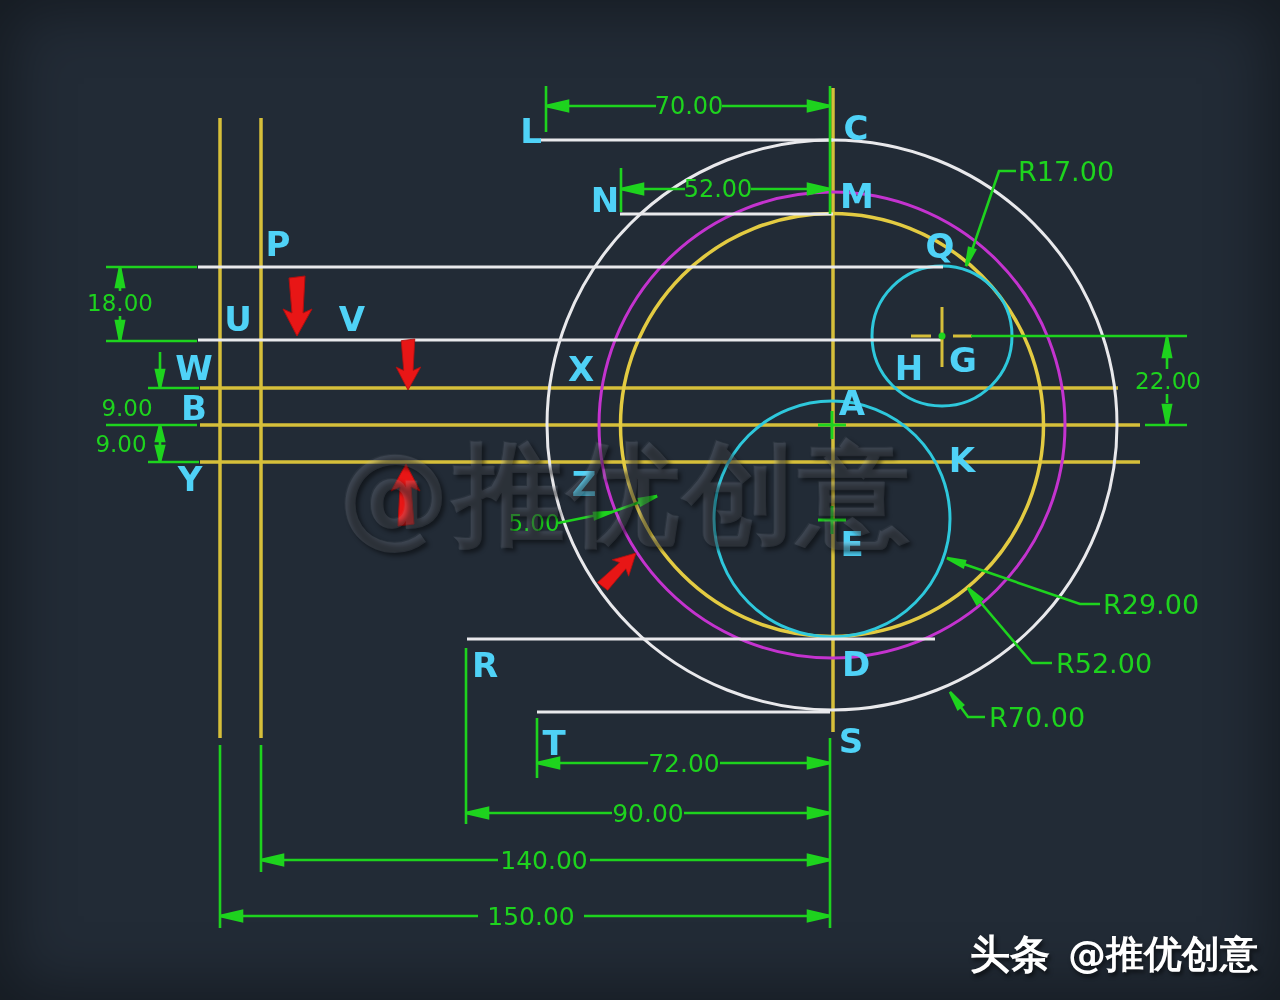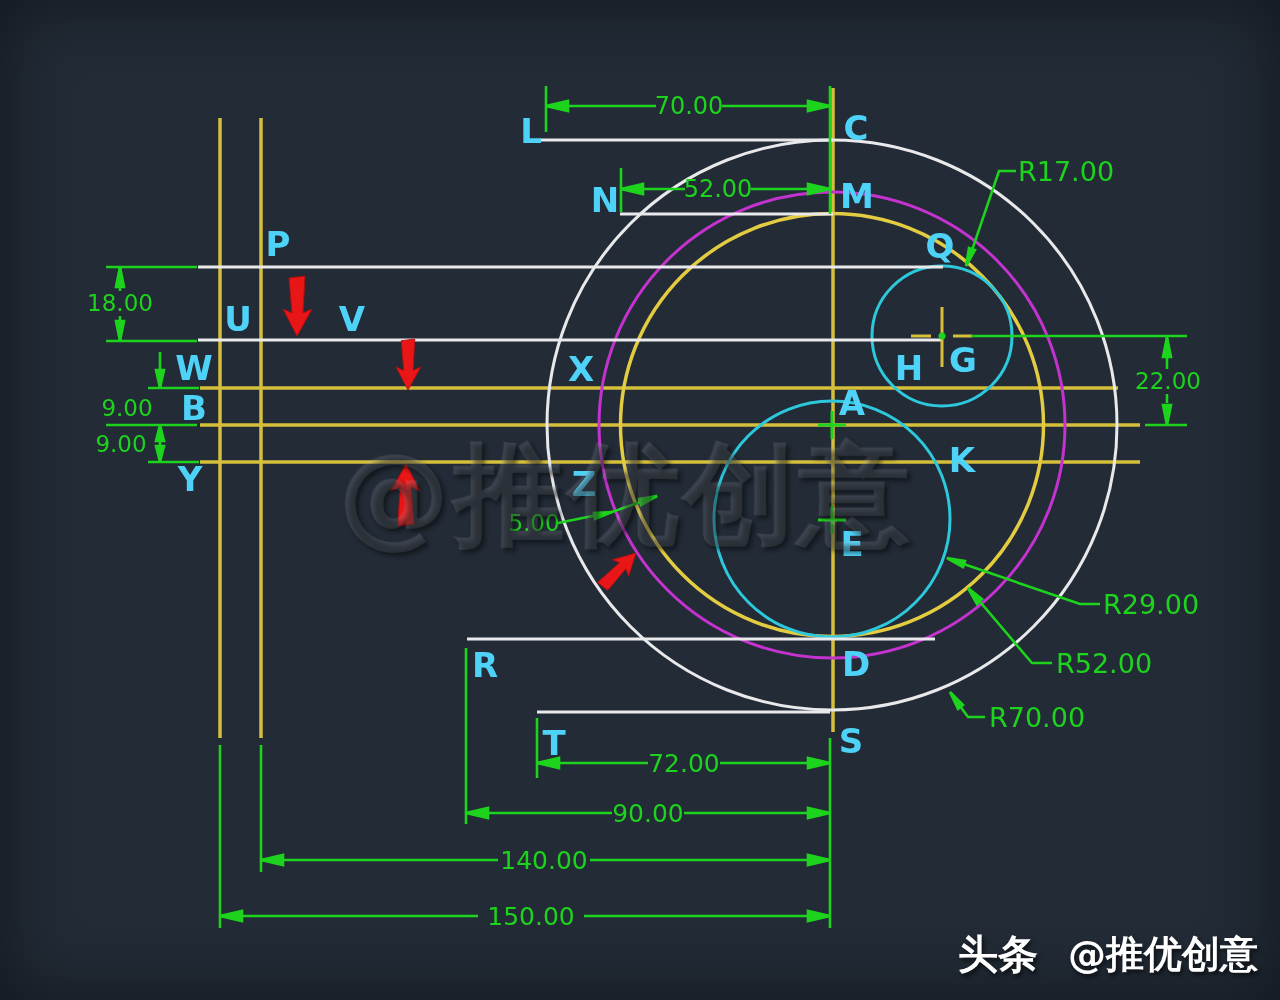--- a/index.html
+++ b/index.html
@@ -13,21 +13,21 @@
   #stage svg{position:absolute;left:0;top:0;}
   .watermark{
     position:absolute;left:338px;top:420px;width:620px;
     font-size:112px;font-weight:700;letter-spacing:3px;white-space:nowrap;
     color:rgba(176,188,204,0.13);
     text-shadow:3px 3px 4px rgba(0,0,0,0.45), -1px -1px 1px rgba(255,255,255,0.05);
     user-select:none;pointer-events:none;
   }
   .credit{
     position:absolute;right:22px;top:930px;height:48px;
-    display:flex;align-items:center;gap:30px;
+    display:flex;align-items:center;gap:18px;
     color:#ffffff;
     text-shadow:2px 3px 4px rgba(0,0,0,0.6);
     white-space:nowrap;
   }
   .credit .brand{font-size:40px;font-weight:800;}
   .credit .handle{font-size:38px;font-weight:700;}
   text{font-family:"DejaVu Sans", sans-serif;}
   .dimtxt{fill:#1ed31e;}
   .ptlbl{fill:#4fd2f7;font-weight:600;}
 </style>

